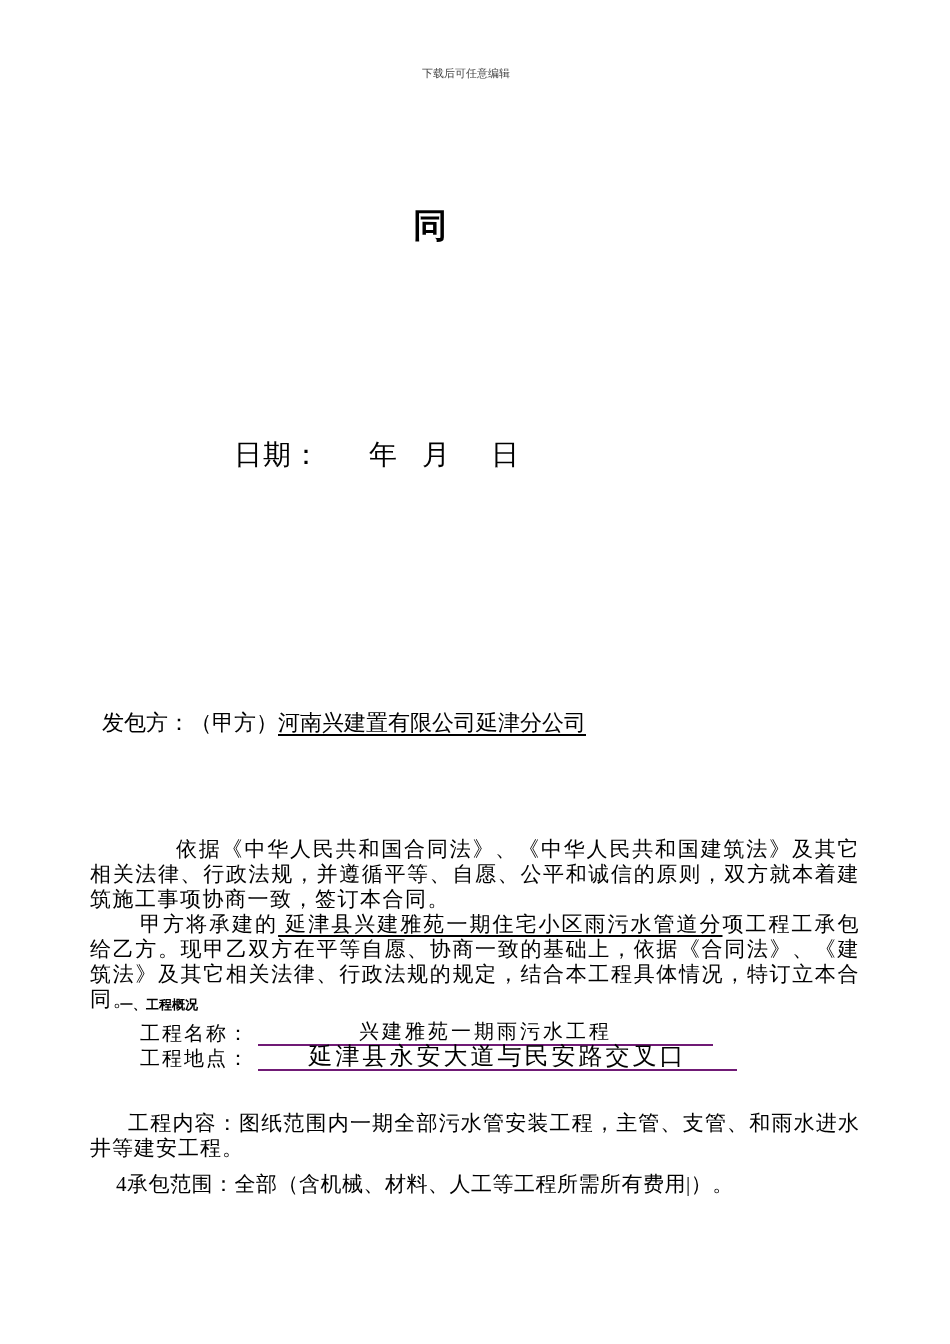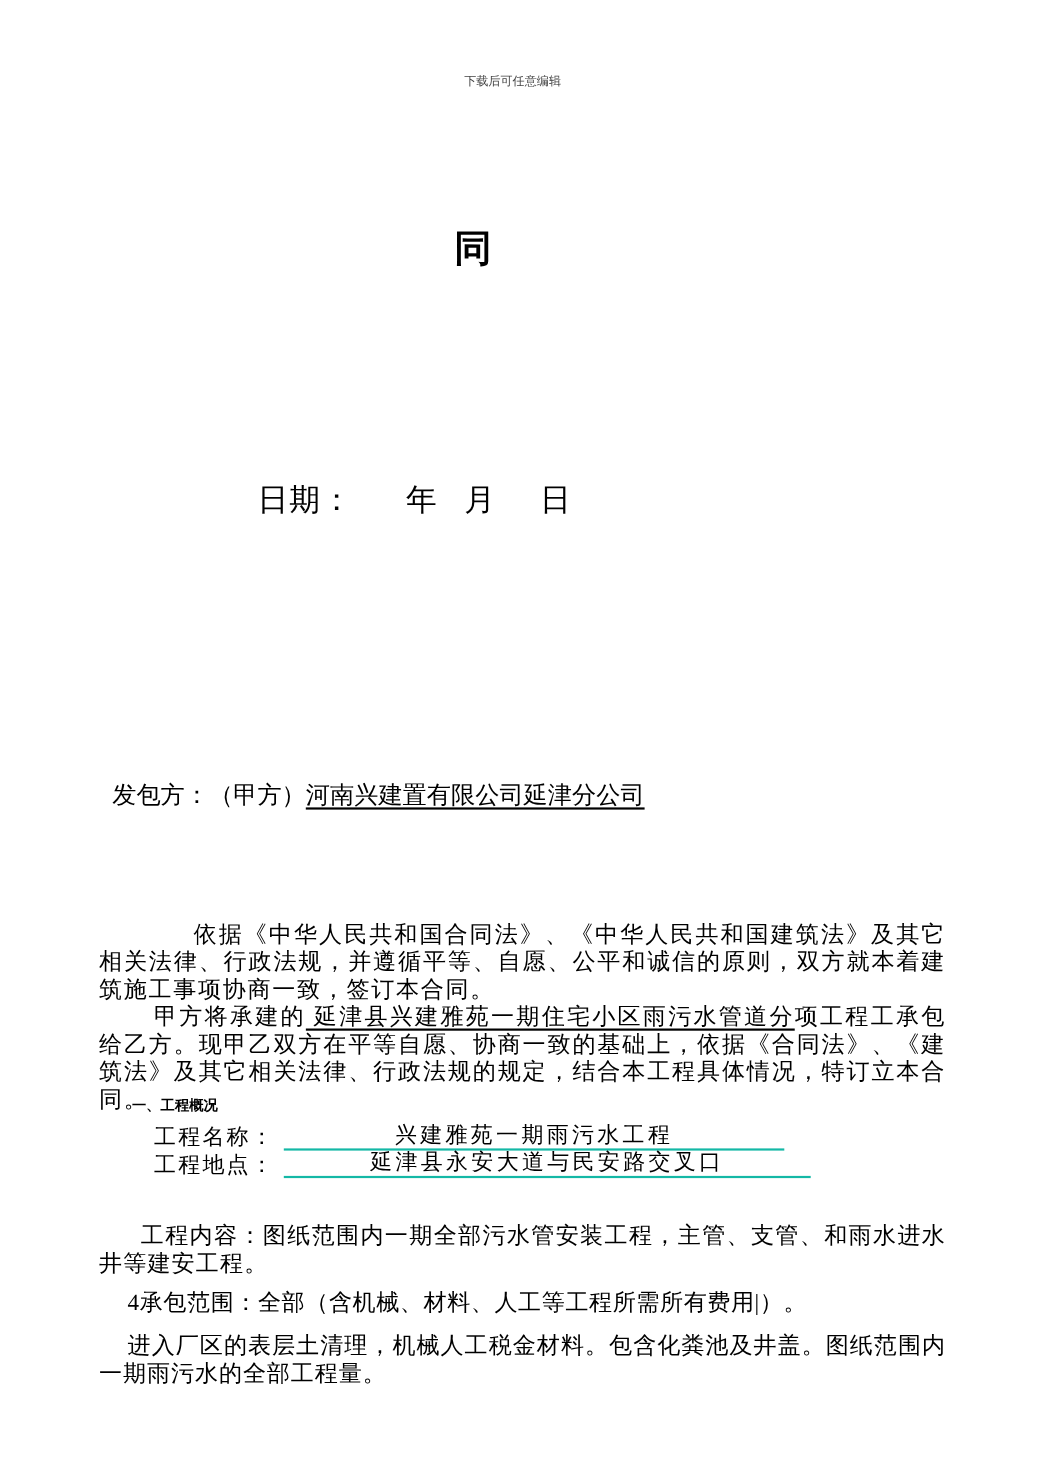--- a/index.html
+++ b/index.html
@@ -12,21 +12,21 @@
   .date-row span { display: inline-block; }
   .sans { font-family: "DejaVu Sans", sans-serif; }
   .serif { font-family: "DejaVu Serif", serif; }
   .party { font-size: 22px; }
   .ul { text-decoration: underline; text-underline-offset: 4px; text-decoration-thickness: 1.5px; }
   .blank-line { display: inline-block; border-bottom: 2px solid #000; height: 22px; vertical-align: bottom; }
   .para { left: 90px; width: 770px; font-family: Liberation Serif, serif; font-size: 21px; line-height: 25px; white-space: normal; text-align: justify; letter-spacing: 1.5px; margin-top: 40px; }
   .para-narrow { letter-spacing: 0px; }
   .section-title { left: 120px; top: 996px; font-family: "DejaVu Sans", sans-serif; font-size: 13px; font-weight: bold; }
   .field-row { font-family: "DejaVu Serif", serif; font-size: 20px; letter-spacing: 2px; }
-  .field-value { position: absolute; border-bottom: 2px solid #14b8a6; text-align: center; height: 24px; line-height: 22px; }
+  .field-value { position: absolute; border-bottom: 2px solid #701a75; text-align: center; height: 24px; line-height: 22px; }
 </style>
 </head>
 <body>
 
 <div class="page">
 
   <div class="abs header-note">下载后可任意编辑</div>
 
   <div class="abs title">同</div>
 
@@ -42,21 +42,20 @@
   <div class="abs para" style="top:797px; text-indent:86px;">依据《中华人民共和国合同法》、《中华人民共和国建筑法》及其它相关法律、行政法规，并遵循平等、自愿、公平和诚信的原则，双方就本着建筑施工事项协商一致，签订本合同。</div>
 
   <div class="abs para" style="top:872px; text-indent:50px;"><span>甲方将承建的</span><span class="ul"> 延津县兴建雅苑一期住宅小区雨污水管道分</span><span>项工程工承包给乙方。现甲乙双方在平等自愿、协商一致的基础上，依据《合同法》、《建筑法》及其它相关法律、行政法规的规定，结合本工程具体情况，特订立本合同。</span></div>
 
   <div class="abs section-title">一、工程概况</div>
 
   <div class="abs field-row" style="left:140px; top:1020px;">工程名称：</div>
   <div class="field-value serif" style="left:258px; top:1020px; width:455px; font-size:20px; letter-spacing:3px;">兴建雅苑一期雨污水工程</div>
 
   <div class="abs field-row" style="left:140px; top:1045px;">工程地点：</div>
-  <div class="field-value serif" style="left:258px; top:1045px; width:479px; font-size:20px; letter-spacing:3px;">延津县永安大道与民安路交叉口</div>
+  <div class="field-value serif" style="left:258px; top:1045px; width:479px; font-size:24px; letter-spacing:3px;">延津县永安大道与民安路交叉口</div>
 
   <div class="abs para para-narrow" style="top:1071px; text-indent:38px; letter-spacing:1px;">工程内容：图纸范围内一期全部污水管安装工程，主管、支管、和雨水进水井等建安工程。</div>
 
   <div class="abs para para-narrow" style="top:1132px; left:116px; width:740px; letter-spacing:0.5px;">4承包范围：全部（含机械、材料、人工等工程所需所有费用|）。</div>
 
-  <div class="abs para para-narrow" style="top:1171px; text-indent:26px; letter-spacing:0.8px;">进入厂区的表层土清理，机械人工税金材料。包含化粪池及井盖。图纸范围内一期雨污水的全部工程量。</div>
 
 </div>
 
 </body></html>

